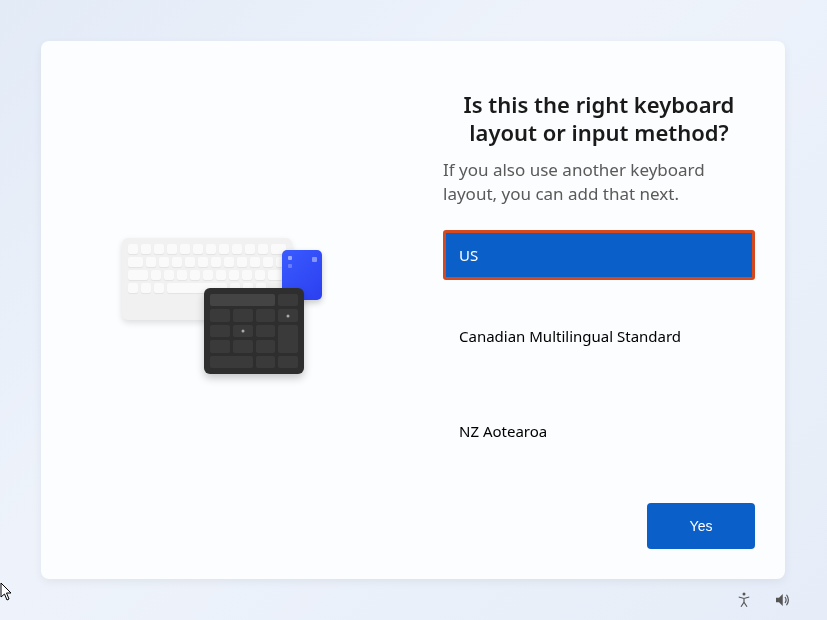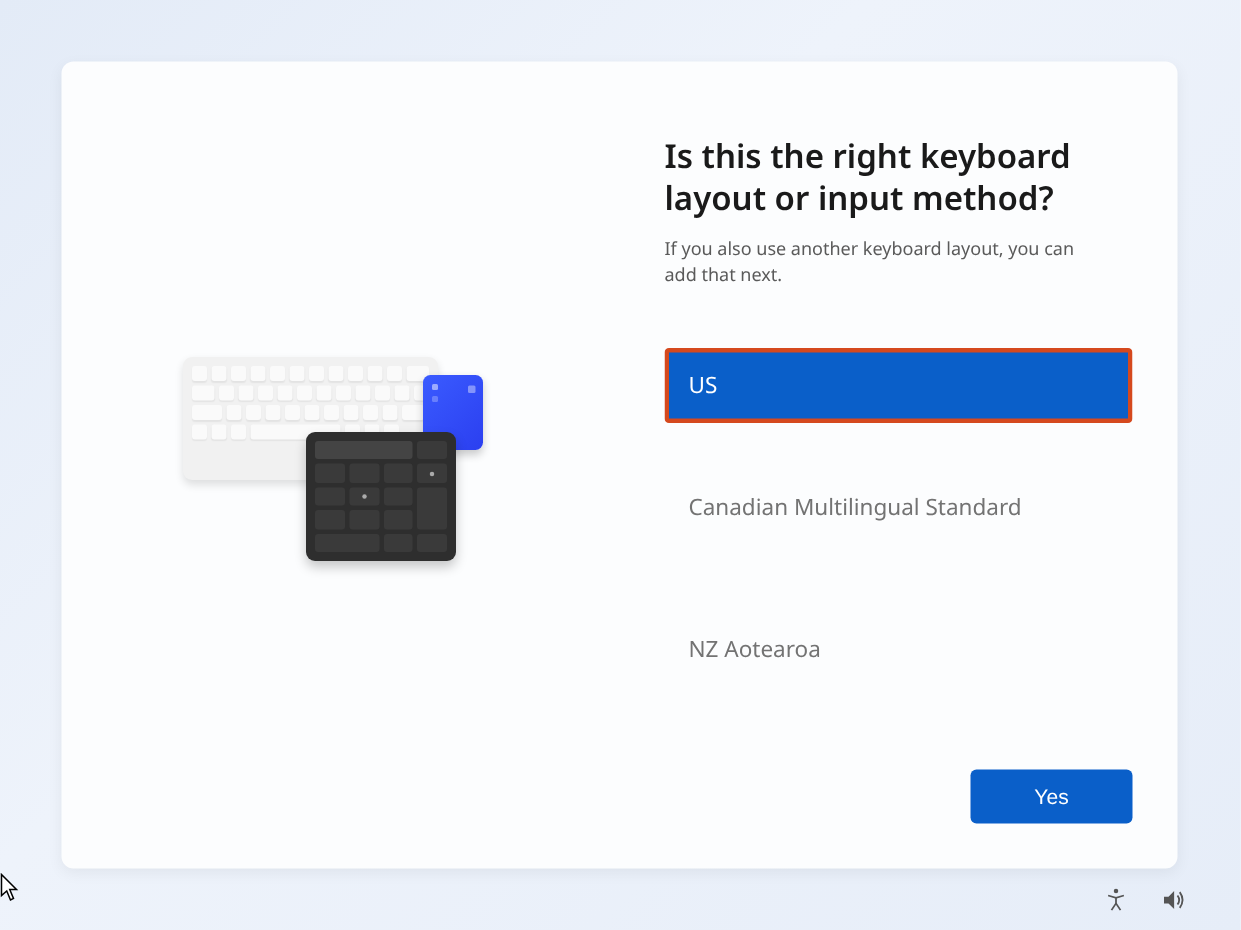--- a/index.html
+++ b/index.html
@@ -34,39 +34,40 @@
     padding: 50px 30px 20px 30px;
     display: flex;
     flex-direction: column;
   }
   .title {
     font-size: 22px;
     font-weight: 600;
     color: #1a1a1a;
     line-height: 1.25;
     margin-bottom: 12px;
+    text-align: center;
   }
   .subtitle {
-    font-size: 12px;
+    font-size: 17px;
     color: #5a5a5a;
     line-height: 1.4;
-    margin-bottom: 40px;
+    margin-bottom: 24px;
     max-width: 290px;
   }
   .layout-list {
     display: flex;
     flex-direction: column;
     gap: 17px;
     max-height: 280px;
     overflow: hidden;
   }
   .layout-item {
     padding: 29px 16px;
     font-size: 15px;
-    color: #737373;
+    color: #000000;
     border-radius: 3px;
     cursor: pointer;
   }
   .layout-item.selected {
     background: #0a5fc9;
     color: #fff;
     border: 3px solid #d5491e;
     padding: 12px 13px;
   }
   .partial-item {
@@ -74,21 +75,21 @@
     font-size: 15px;
     color: #2b2b2b;
     height: 22px;
     overflow: hidden;
   }
   .yes-btn {
     position: absolute;
     right: 30px;
     bottom: 30px;
     width: 108px;
-    height: 36px;
+    height: 46px;
     background: #0a5fc9;
     color: #fff;
     border: none;
     border-radius: 4px;
     font-size: 14px;
     cursor: pointer;
   }
 
   
   .illust {

